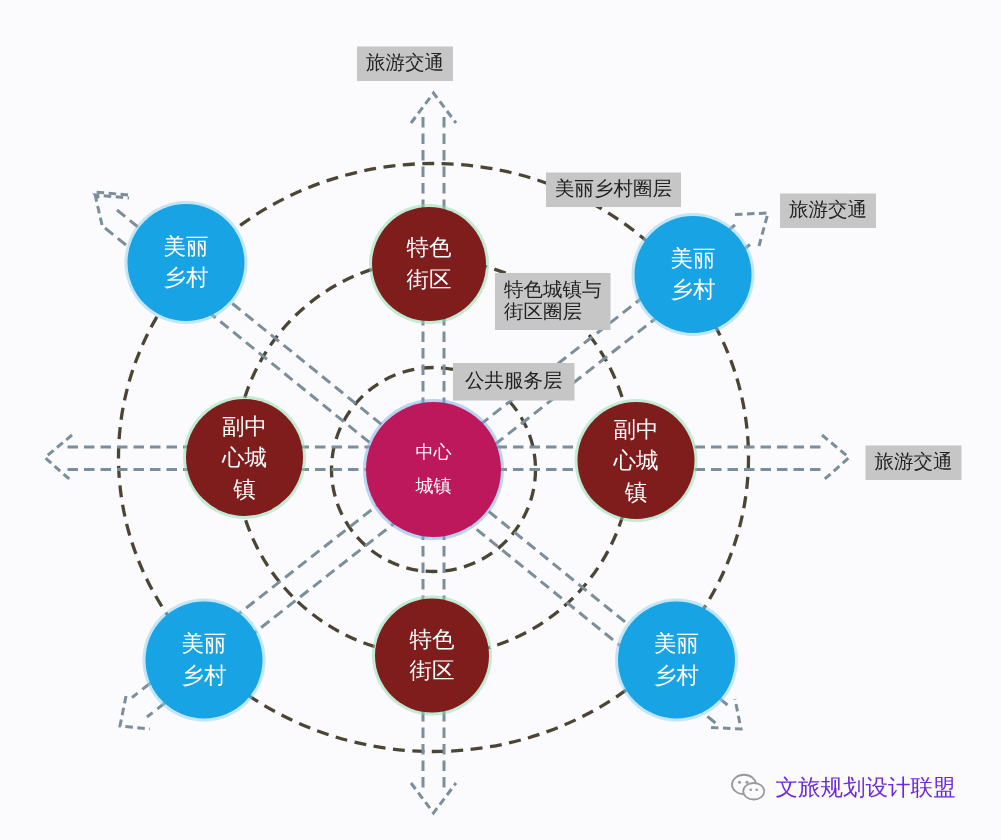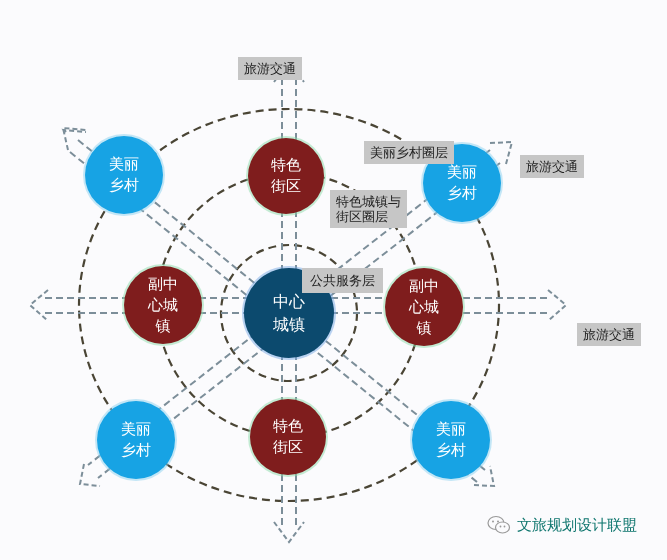--- a/index.html
+++ b/index.html
@@ -15,35 +15,34 @@
     border-radius: 50%;
     display: flex; align-items: center; justify-content: center;
     text-align: center;
     color: #ffffff;
     font-size: 15px; line-height: 21px;
     box-sizing: border-box;
     white-space: pre-line;
   }
   .node.rural { background: #17a3e4; box-shadow: 0 0 0 2px rgba(140,210,240,0.5); }
   .node.sub { background: #7f1d1d; box-shadow: 0 0 0 2px rgba(140,220,170,0.5); }
-  .node.center { background: #0c4a6e; box-shadow: 0 0 0 2px rgba(120,170,230,0.5); font-size: 16px; line-height: 23px; }
+  .node.center { background: #be185d; box-shadow: 0 0 0 2px rgba(120,170,230,0.5); font-size: 12px; line-height: 23px; }
   .label {
     position: absolute;
     background: #c6c6c6;
     color: #222;
     font-size: 13px; line-height: 15px;
     padding: 4px 6px;
     box-sizing: border-box;
     white-space: pre-line;
-    margin-top: 26px;
   }
   .watermark {
     position: absolute; left: 487px; top: 515px;
     display: flex; align-items: center; gap: 6px;
-    color: #0f766e; font-size: 15px;
+    color: #6d28d9; font-size: 15px;
   }
   .watermark .wm-icon { width: 24px; height: 20px; }
 </style>
 </head>
 <body>
 
 <svg id="diagram" viewBox="0 0 667 560" xmlns="http://www.w3.org/2000/svg">
 
   <g fill="none" stroke="#4a4535" stroke-width="2.2" stroke-dasharray="8 5">
     <ellipse cx="289" cy="305" rx="210" ry="196"></ellipse>
@@ -99,21 +98,21 @@
 心城
 镇</div>
 
 <div class="node center" style="left:244px;top:268px;width:90px;height:90px;">中心
 城镇</div>
 
 <div class="label" style="left:238px;top:31px;">旅游交通</div>
 <div class="label" style="left:520px;top:129px;">旅游交通</div>
 <div class="label" style="left:577px;top:297px;">旅游交通</div>
 <div class="label" style="left:364px;top:115px;">美丽乡村圈层</div>
-<div class="label" style="left:330px;top:164px;">特色城镇与
+<div class="label" style="left:330px;top:182px;">特色城镇与
 街区圈层</div>
 <div class="label" style="left:302px;top:242px;padding:5px 8px;">公共服务层</div>
 
 <div class="watermark">
   <svg class="wm-icon" viewBox="0 0 24 20">
     <ellipse cx="9" cy="8" rx="8" ry="6.5" fill="none" stroke="#999" stroke-width="1.2"></ellipse>
     <ellipse cx="15.5" cy="12.5" rx="7" ry="5.5" fill="#fbfbfd" stroke="#999" stroke-width="1.2"></ellipse>
     <circle cx="6" cy="6.5" r="1" fill="#999"></circle>
     <circle cx="11" cy="6.5" r="1" fill="#999"></circle>
     <circle cx="13.5" cy="11.5" r="0.9" fill="#999"></circle>

